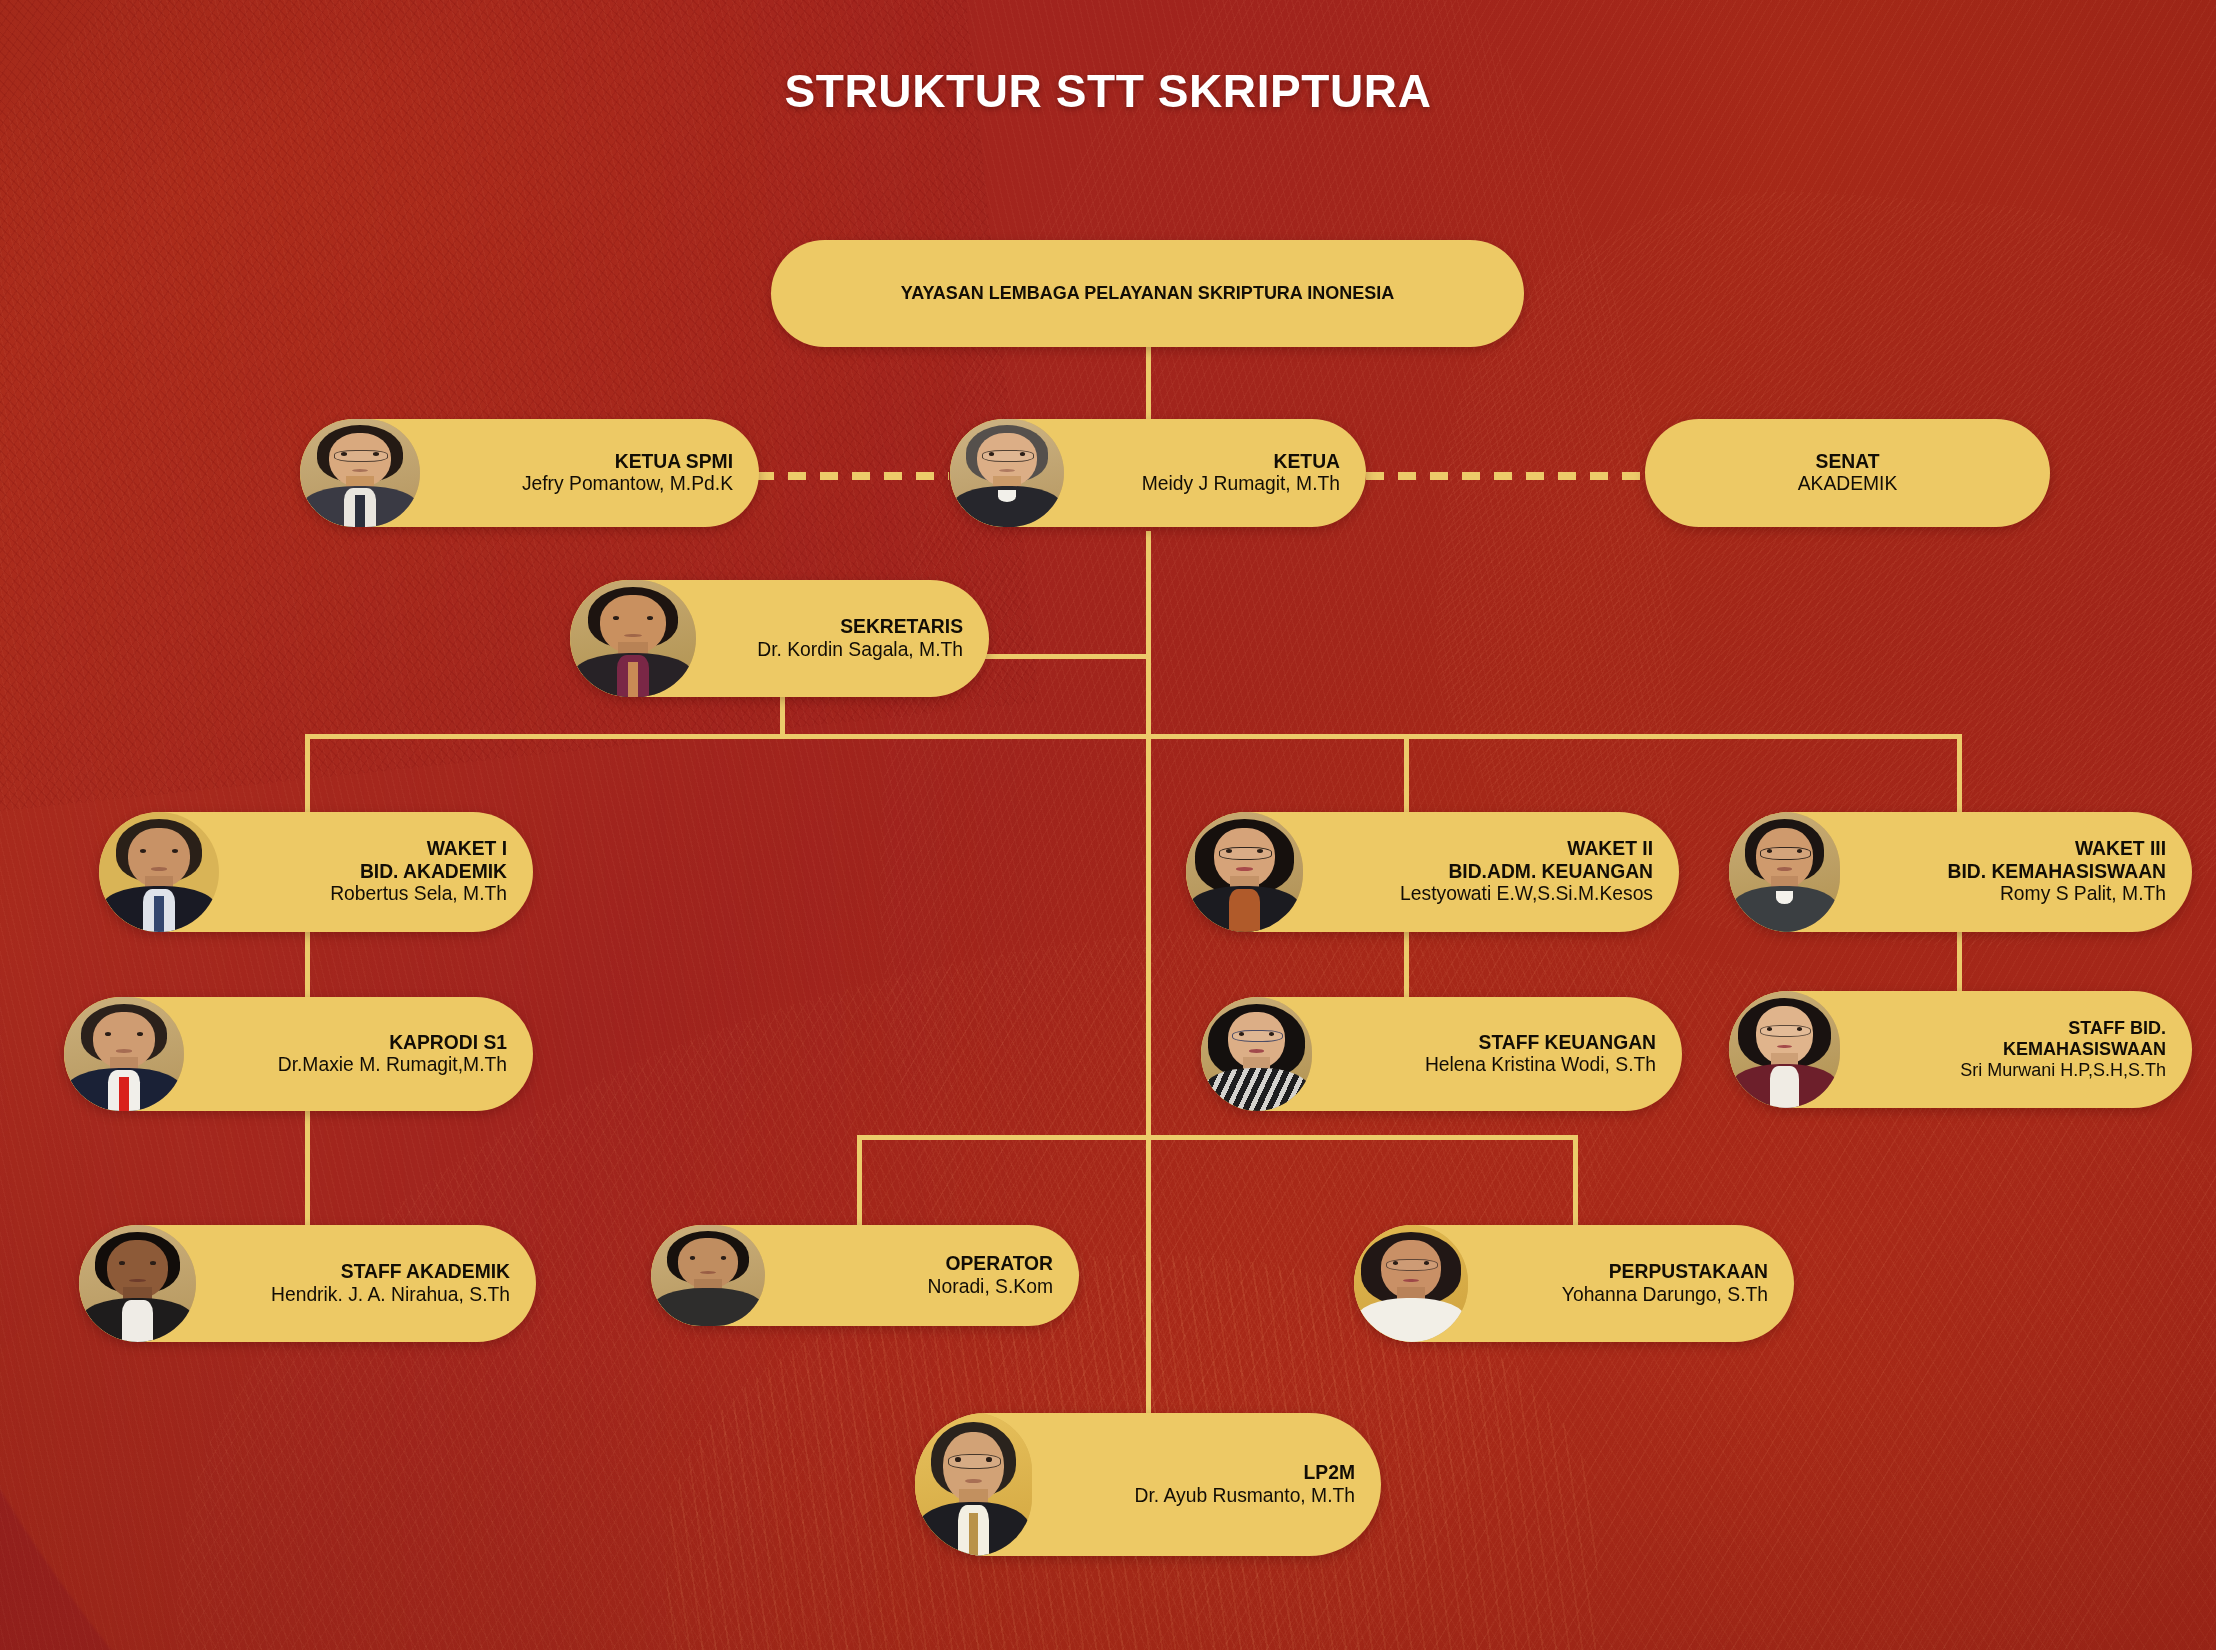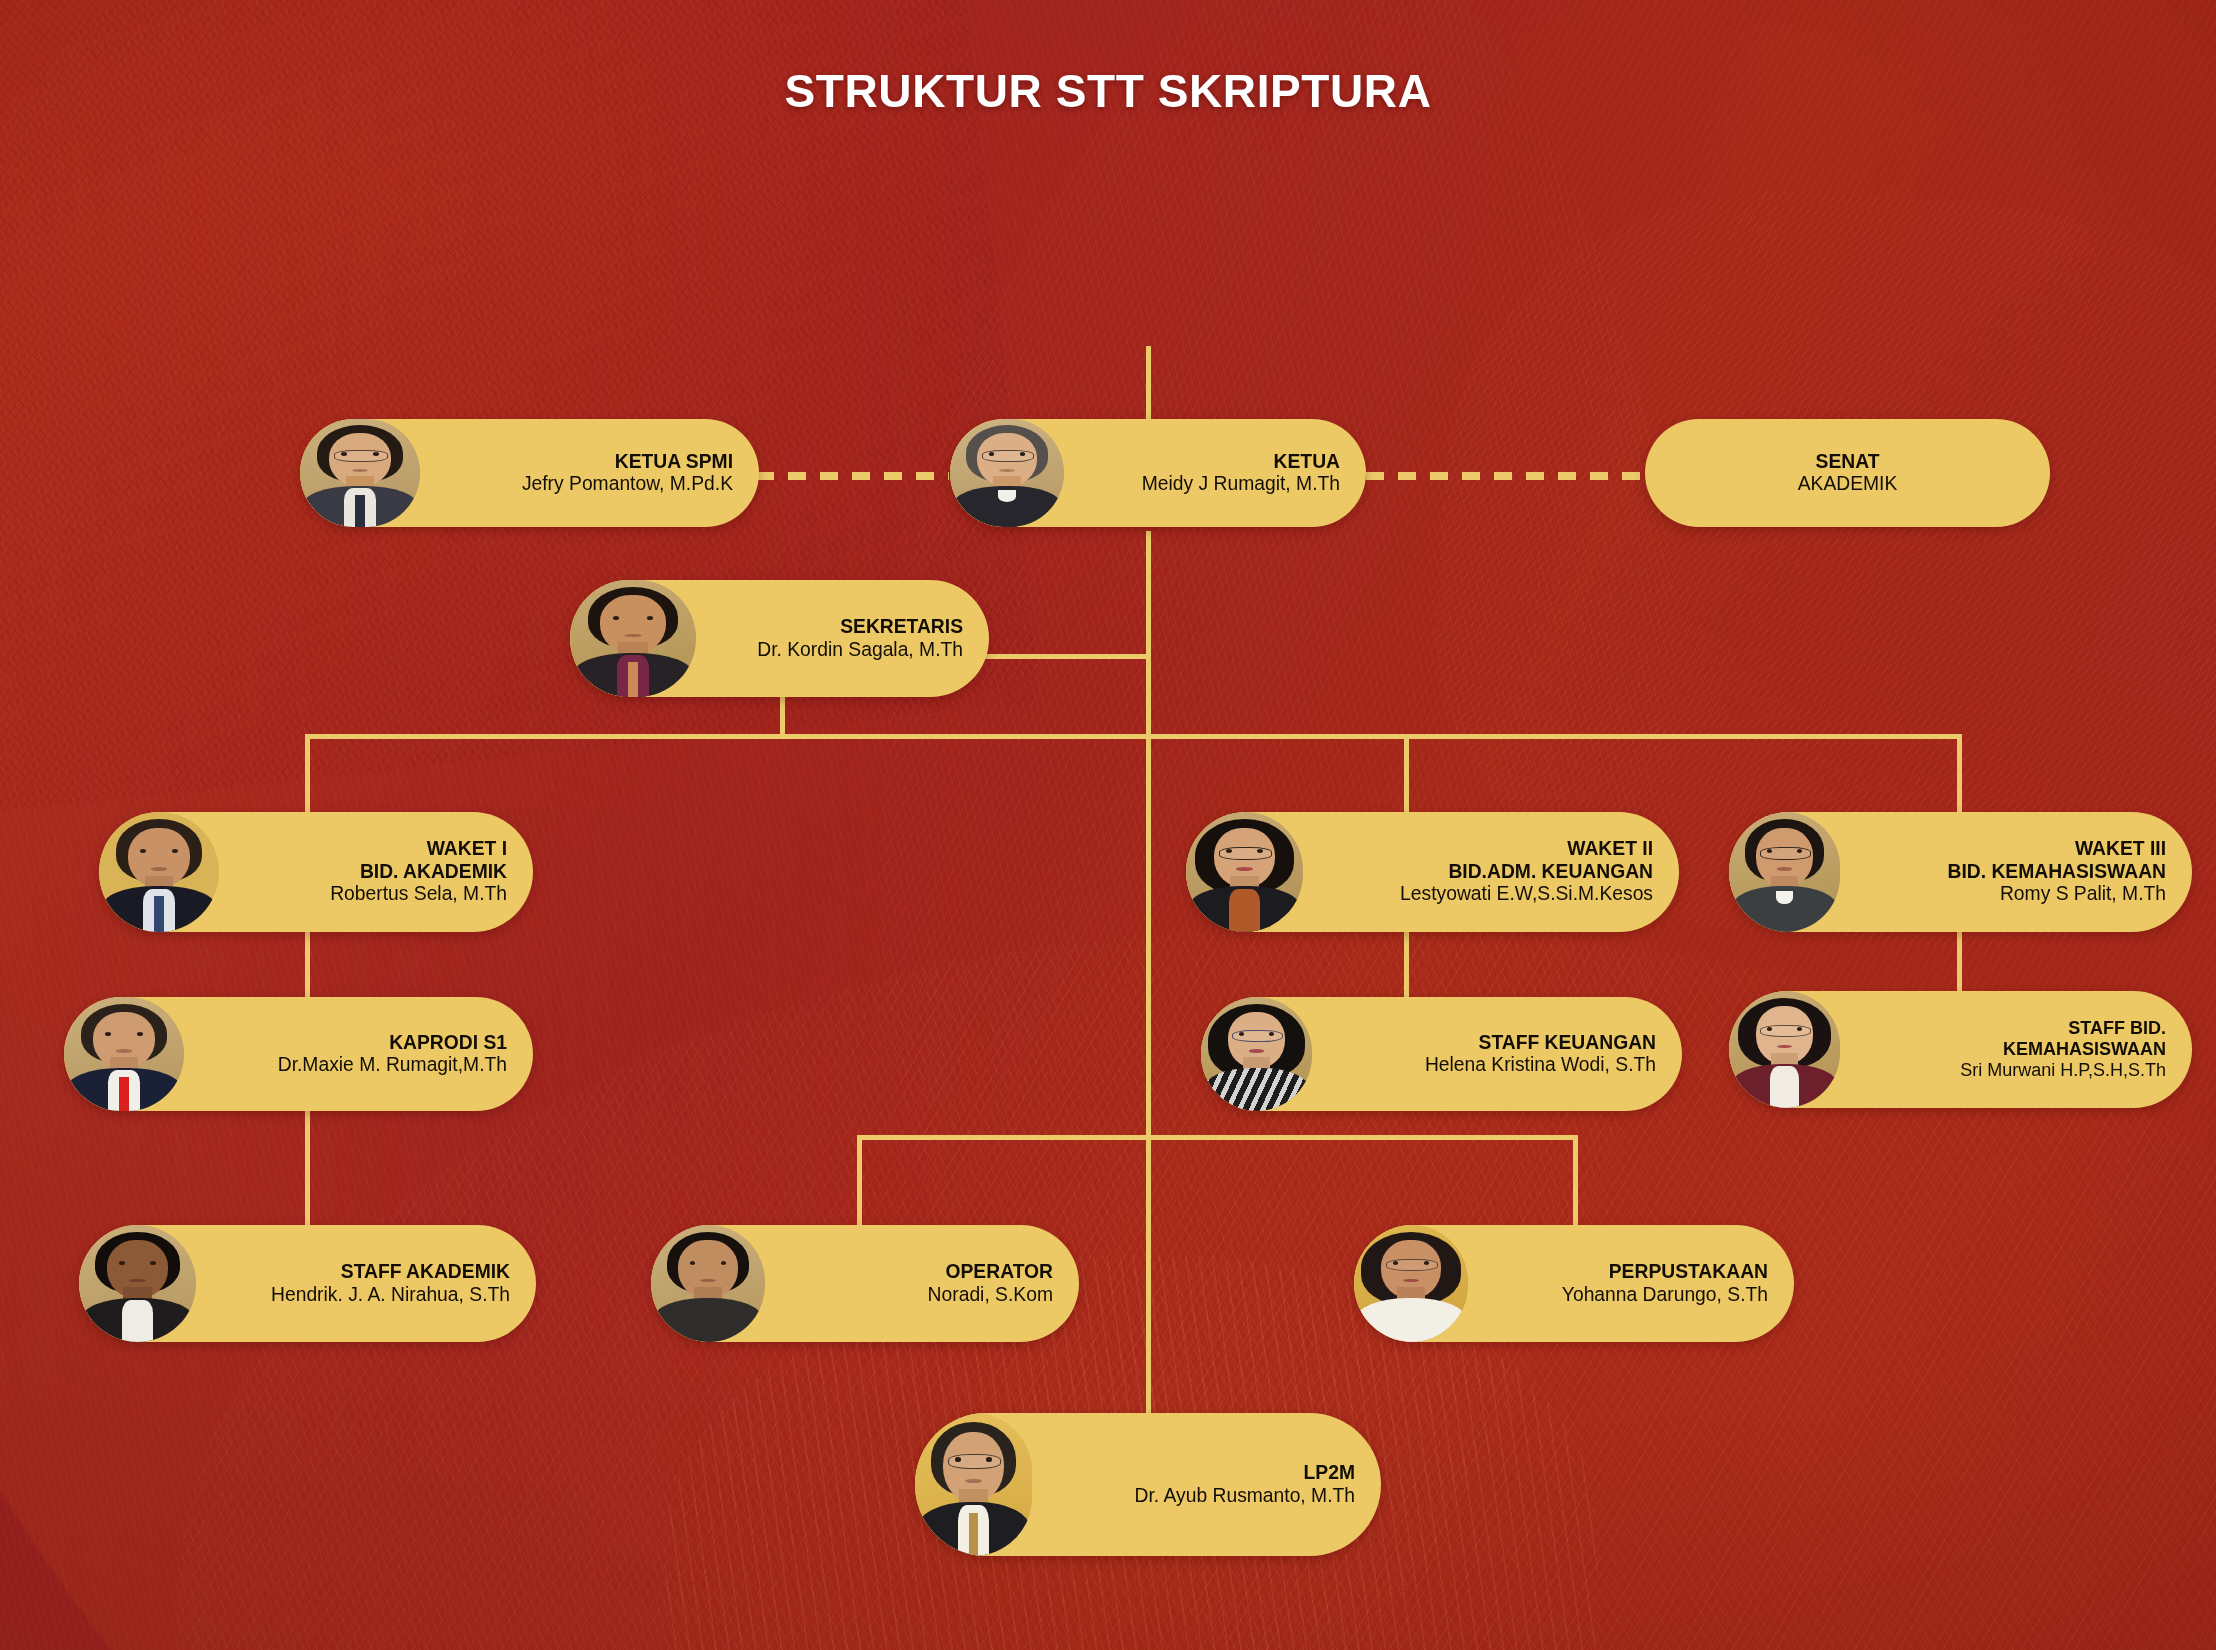--- a/index.html
+++ b/index.html
@@ -246,20 +246,25 @@
 
     <div class="ln v" style="left:1146px;top:734px;height:405px;"></div>
 
     <div class="ln h" style="left:857px;top:1135px;width:721px;"></div>
     <div class="ln v" style="left:857px;top:1135px;height:100px;"></div>
     <div class="ln v" style="left:1573px;top:1135px;height:100px;"></div>
 
     <div class="ln v" style="left:1146px;top:1135px;height:287px;"></div>
   </div>
 
+  <div class="node plain" style="left:771px;top:240px;width:753px;height:107px;">
+    <div class="txt">
+      <span class="role fs-b">YAYASAN LEMBAGA PELAYANAN SKRIPTURA INONESIA</span>
+    </div>
+  </div>
 
   <div class="node" style="left:300px;top:419px;width:459px;height:108px;">
     <div class="photo" style="width:120px;">
       <div class="face">
         <div class="bgc" style="background:linear-gradient(170deg,#cbb17e,#b4955f);"></div>
         <div class="hair" style="background:#241a14;"></div>
         <div class="head" style="background:#d9a97e;"></div>
         <div class="glasses"></div>
         <div class="eye l"></div>
           <div class="eye r"></div>
@@ -468,21 +473,21 @@
         <div class="shirt" style="background:#f0ece4;"></div>
       </div>
     </div>
     <div class="txt">
       <span class="role fs-b">STAFF BID.</span>
       <span class="role2 fs-b">KEMAHASISWAAN</span>
       <span class="name fs-b">Sri Murwani H.P,S.H,S.Th</span>
     </div>
   </div>
 
-  <div class="node" style="left:651px;top:1225px;width:428px;height:117px;">
+  <div class="node" style="left:651px;top:1225px;width:428px;height:101px;">
     <div class="photo" style="width:114px;">
       <div class="face">
         <div class="bgc" style="background:linear-gradient(170deg,#cbb07c,#b4955c);"></div>
         <div class="hair" style="background:#17110d;"></div>
         <div class="head" style="background:#c08d60;"></div>
         <div class="eye l"></div>
           <div class="eye r"></div>
         <div class="mouth" style="background:rgba(120,55,45,.55);"></div>
         <div class="neck" style="background:#b07e54;"></div>
         <div class="body" style="background:#2e2d2c;"></div>

